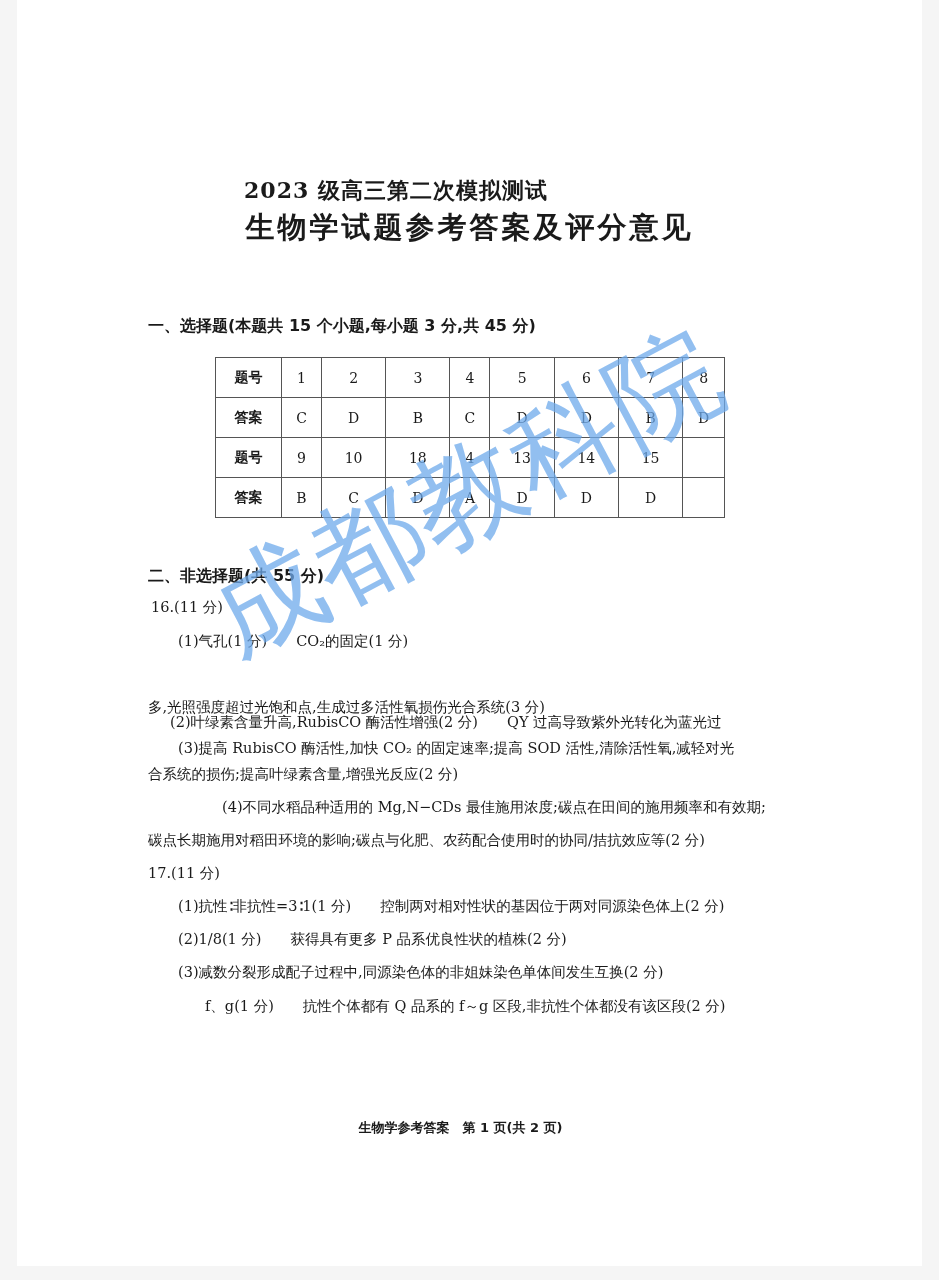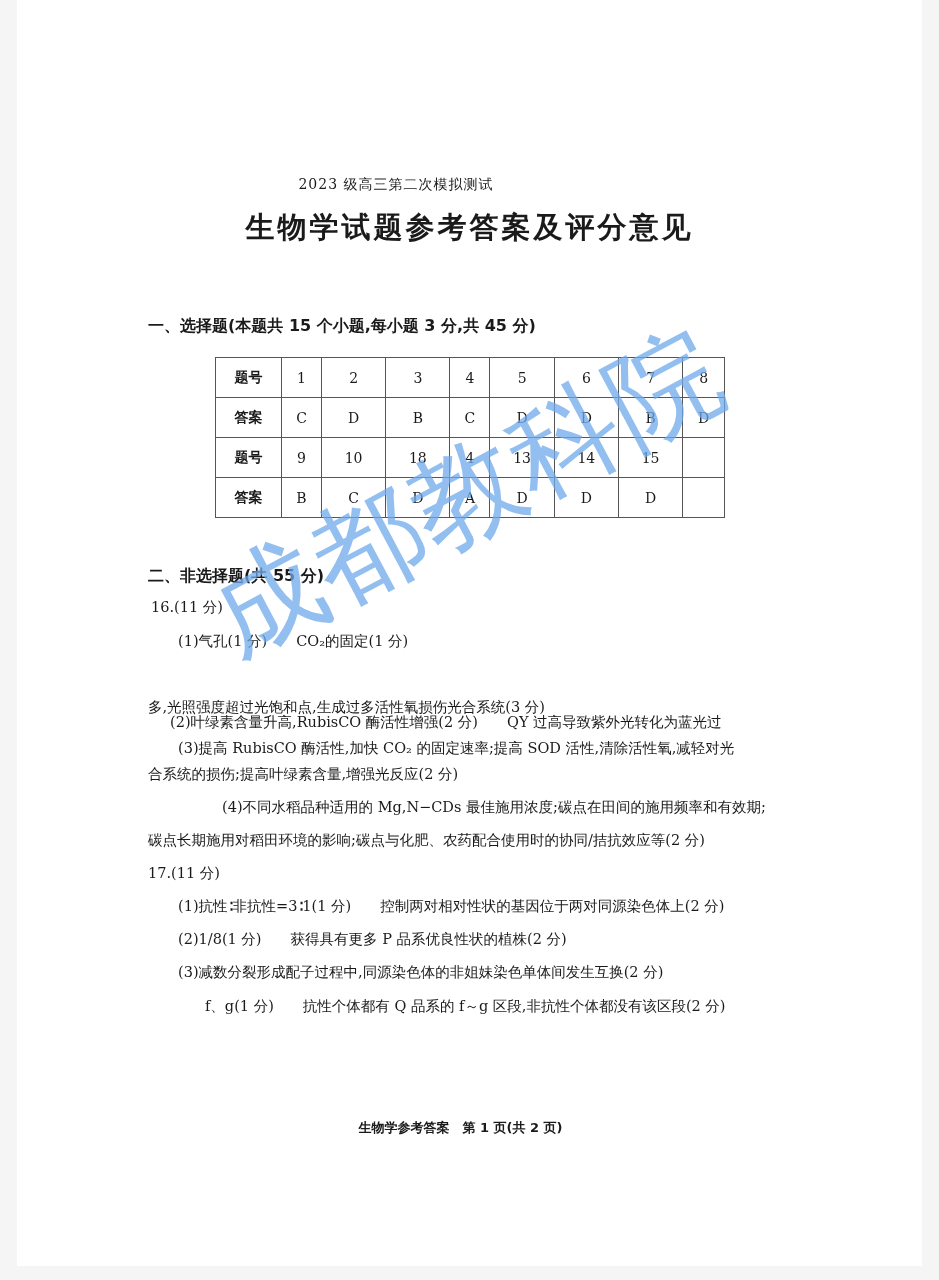--- a/index.html
+++ b/index.html
@@ -4,21 +4,21 @@
   <style>
     * { box-sizing: border-box; margin: 0; padding: 0; }
     html, body { width: 939px; height: 1280px; background: #f5f5f5; overflow: hidden; }
     body { position: relative; font-family: "DejaVu Serif", "Liberation Serif", serif; color: #1a1a1a; }
     .sheet {
       position: absolute; left: 17px; top: 0; width: 905px; height: 1266px;
       background: #ffffff;
     }
     .title-1 {
       position: absolute; left: 0; width: 792px; top: 176px; text-align: center;
-      font-family: "DejaVu Serif", serif; font-size: 14px; font-weight: normal; letter-spacing: 1px;
+      font-family: "DejaVu Serif", serif; font-size: 22px; font-weight: bold; letter-spacing: 1px;
     }
     .title-2 {
       position: absolute; left: 0; width: 939px; top: 208px; text-align: center;
       font-family: "DejaVu Sans", sans-serif; font-size: 29px; font-weight: bold; letter-spacing: 3px;
     }
     .section-heading {
       position: absolute; left: 148px; font-family: "DejaVu Sans", sans-serif;
       font-size: 16px; font-weight: bold;
     }
     .answer-table {

